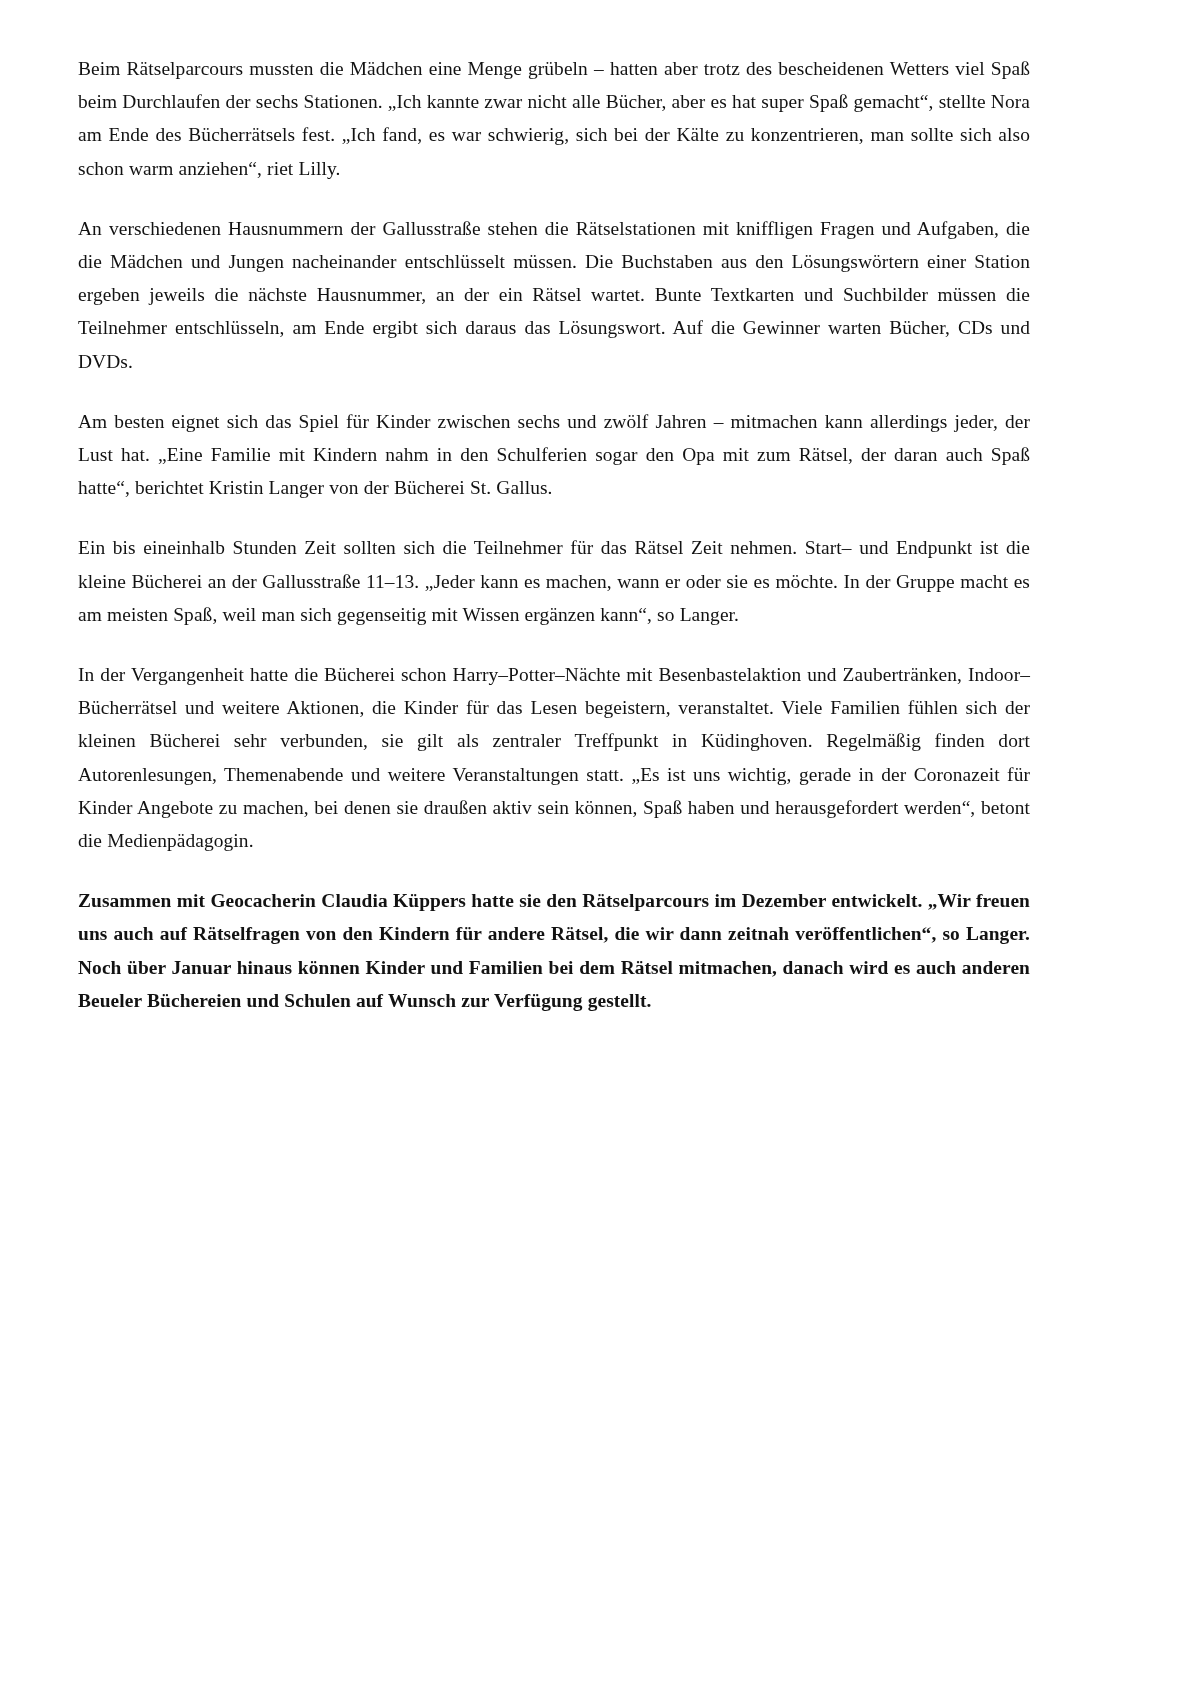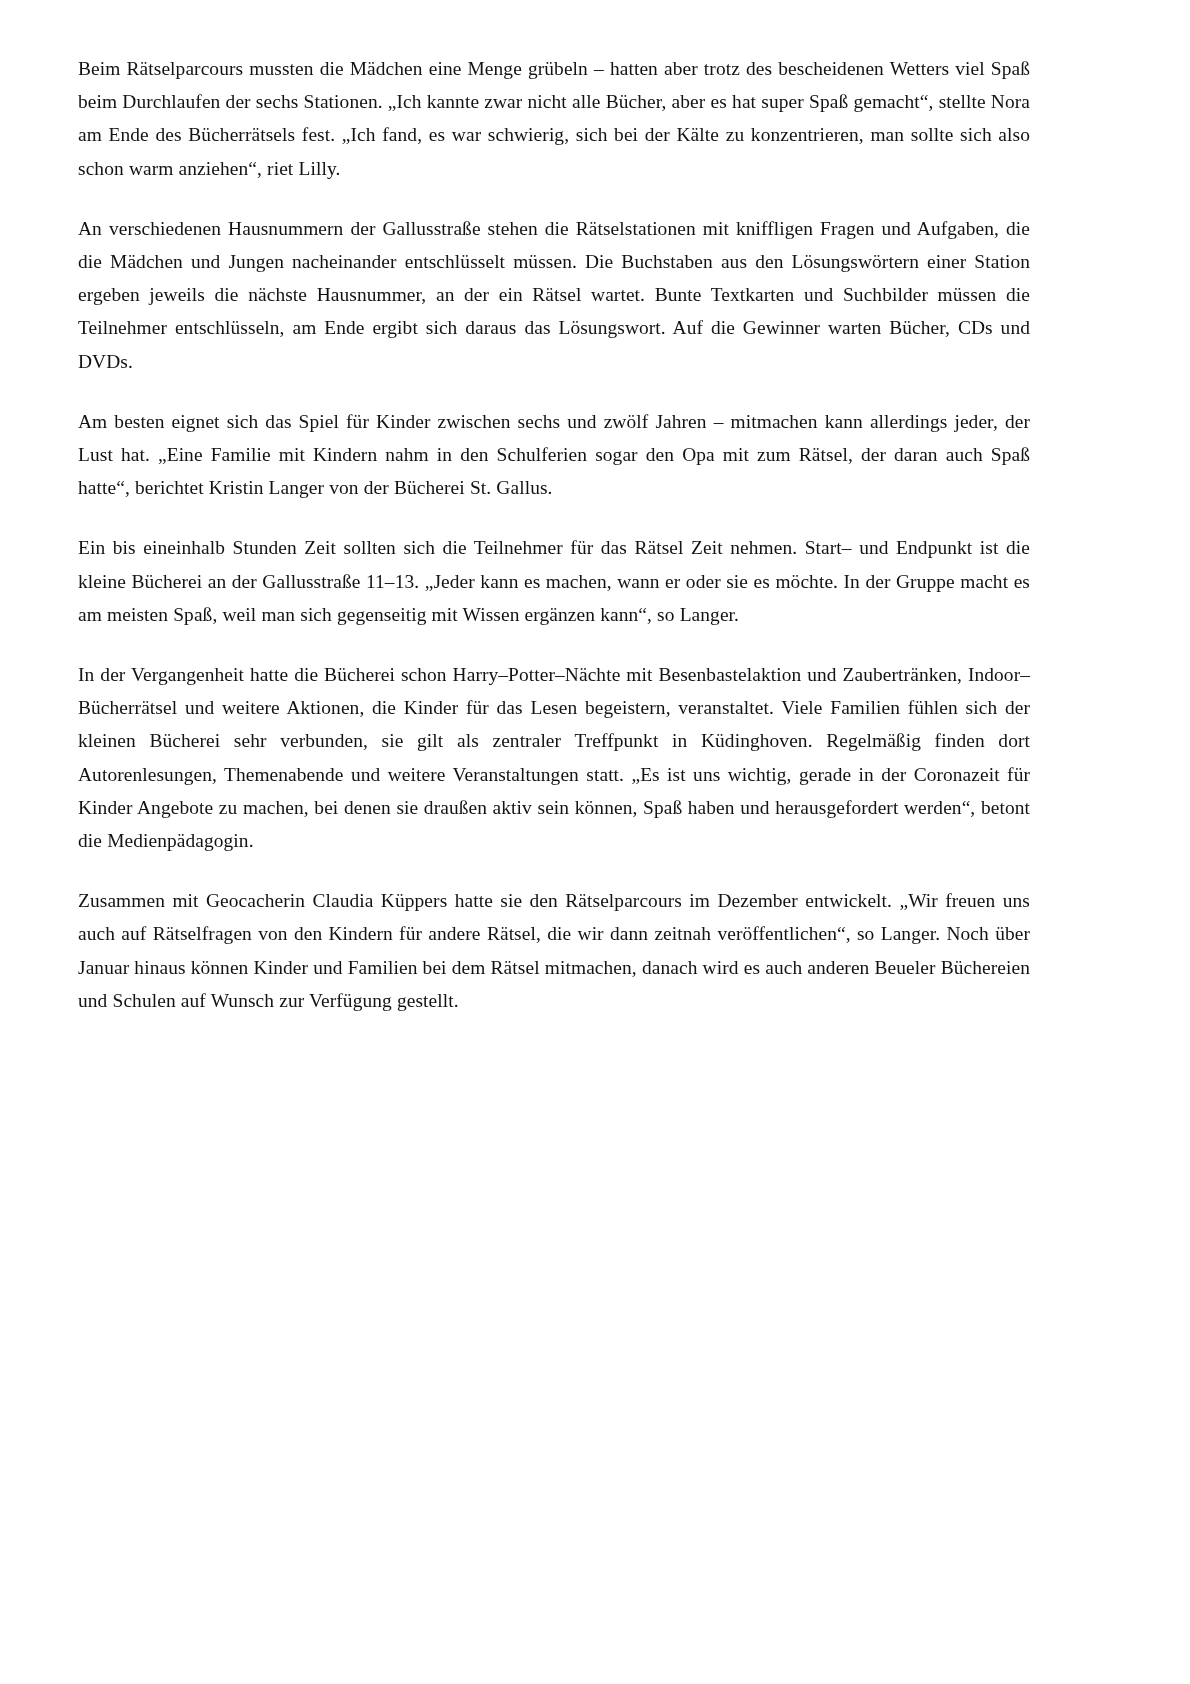--- a/index.html
+++ b/index.html
@@ -29,20 +29,21 @@
     line-height: 33.2px;
     text-align: justify;
     text-justify: inter-word;
     margin: 0 0 27px 0;
     letter-spacing: 0.1px;
     word-spacing: 0.2px;
     color: #121212;
   }
   .para:last-child {
     margin-bottom: 12px;
+    font-weight: bold;
   }
 </style>
 </head>
 <body>
 
 <div class="page">
   <article class="article">
     <p class="para">Beim Rätselparcours mussten die Mädchen eine Menge grübeln – hatten aber trotz des bescheidenen Wetters viel Spaß beim Durchlaufen der sechs Stationen. „Ich kannte zwar nicht alle Bücher, aber es hat super Spaß gemacht“, stellte Nora am Ende des Bücherrätsels fest. „Ich fand, es war schwierig, sich bei der Kälte zu konzentrieren, man sollte sich also schon warm anziehen“, riet Lilly.</p>
     <p class="para">An verschiedenen Hausnummern der Gallusstraße stehen die Rätselstationen mit kniffligen Fragen und Aufgaben, die die Mädchen und Jungen nacheinander entschlüsselt müssen. Die Buchstaben aus den Lösungswörtern einer Station ergeben jeweils die nächste Hausnummer, an der ein Rätsel wartet. Bunte Textkarten und Suchbilder müssen die Teilnehmer entschlüsseln, am Ende ergibt sich daraus das Lösungswort. Auf die Gewinner warten Bücher, CDs und DVDs.</p>
     <p class="para">Am besten eignet sich das Spiel für Kinder zwischen sechs und zwölf Jahren – mitmachen kann allerdings jeder, der Lust hat. „Eine Familie mit Kindern nahm in den Schulferien sogar den Opa mit zum Rätsel, der daran auch Spaß hatte“, berichtet Kristin Langer von der Bücherei St. Gallus.</p>

